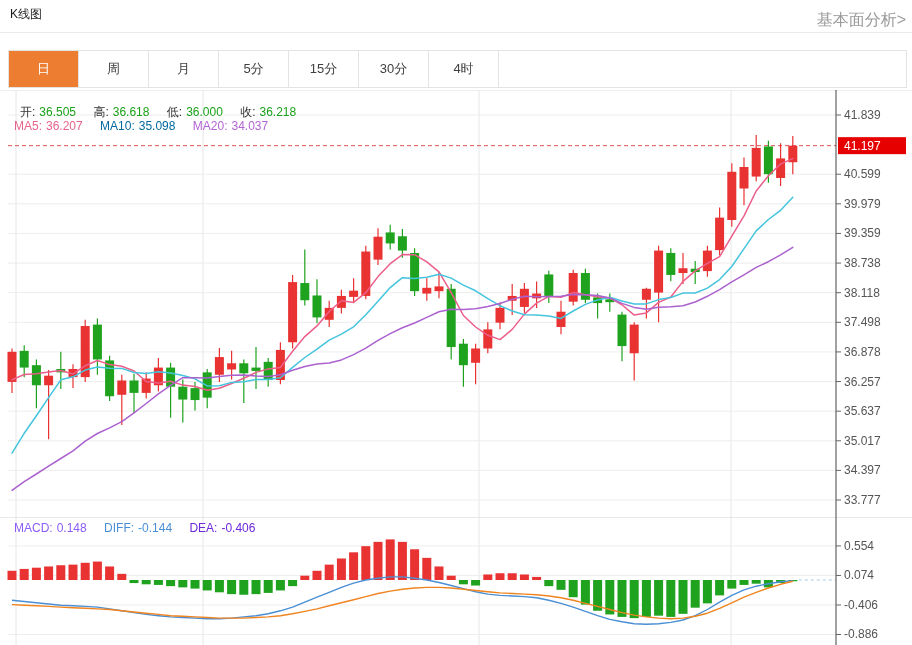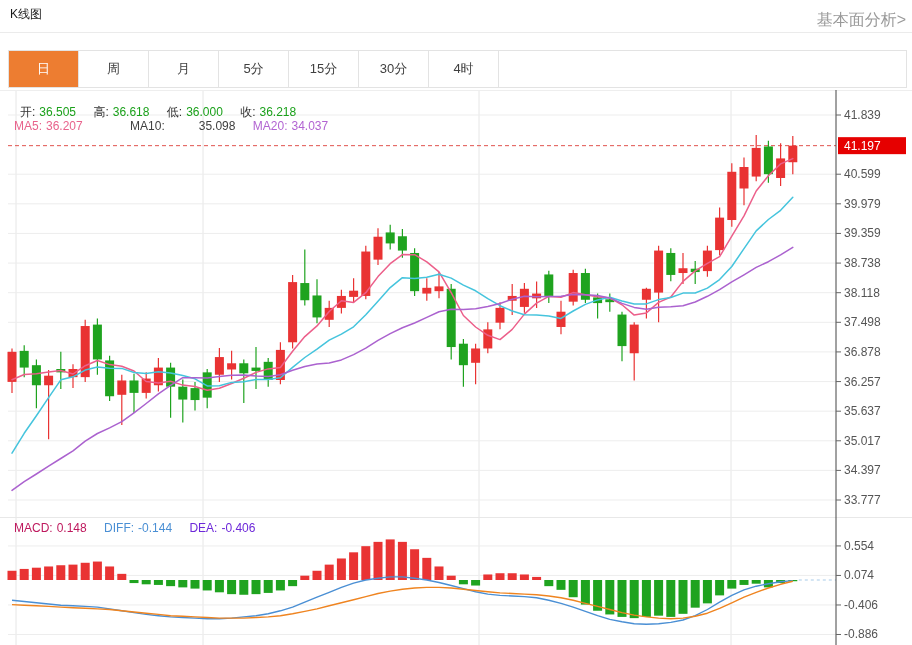--- a/index.html
+++ b/index.html
@@ -17,22 +17,22 @@
   .chart-stack{position:absolute;left:0;top:90px;}
   #main-svg{position:absolute;left:0;top:0;}
   #macd-svg{position:absolute;left:0;top:427px;}
   .readout{position:absolute;font-size:12px;white-space:nowrap;z-index:5;}
   .readout span{margin-right:4px;}
   .readout .pair{margin-right:14px;}
   #ohlc-row{left:20px;top:97px;color:#333;margin-top:7px;}
   #ma-row{left:14px;top:119px;}
   #macd-row{left:14px;top:521px;}
   .green-val{color:#1ba11b;}
-  .ma5-c{color:#e8638c;} .ma10-c{color:#404040;margin-left:30px;} .ma20-c{color:#b264d2;}
-  .macd-c{color:#be185d;} .diff-c{color:#4a8fd4;} .dea-c{color:#6d28d9;}
+  .ma5-c{color:#e8638c;} .ma10-c{color:#0369a1;} .ma20-c{color:#b264d2;}
+  .macd-c{color:#8b5cf6;} .diff-c{color:#4a8fd4;} .dea-c{color:#6d28d9;}
 </style>
 </head>
 <body>
 
 <div class="page-title">K线图</div>
 <div class="fa-link">基本面分析&gt;</div>
 <div class="header-divider"></div>
 
 <div class="tabbar">
   <div class="tab active">日</div>

